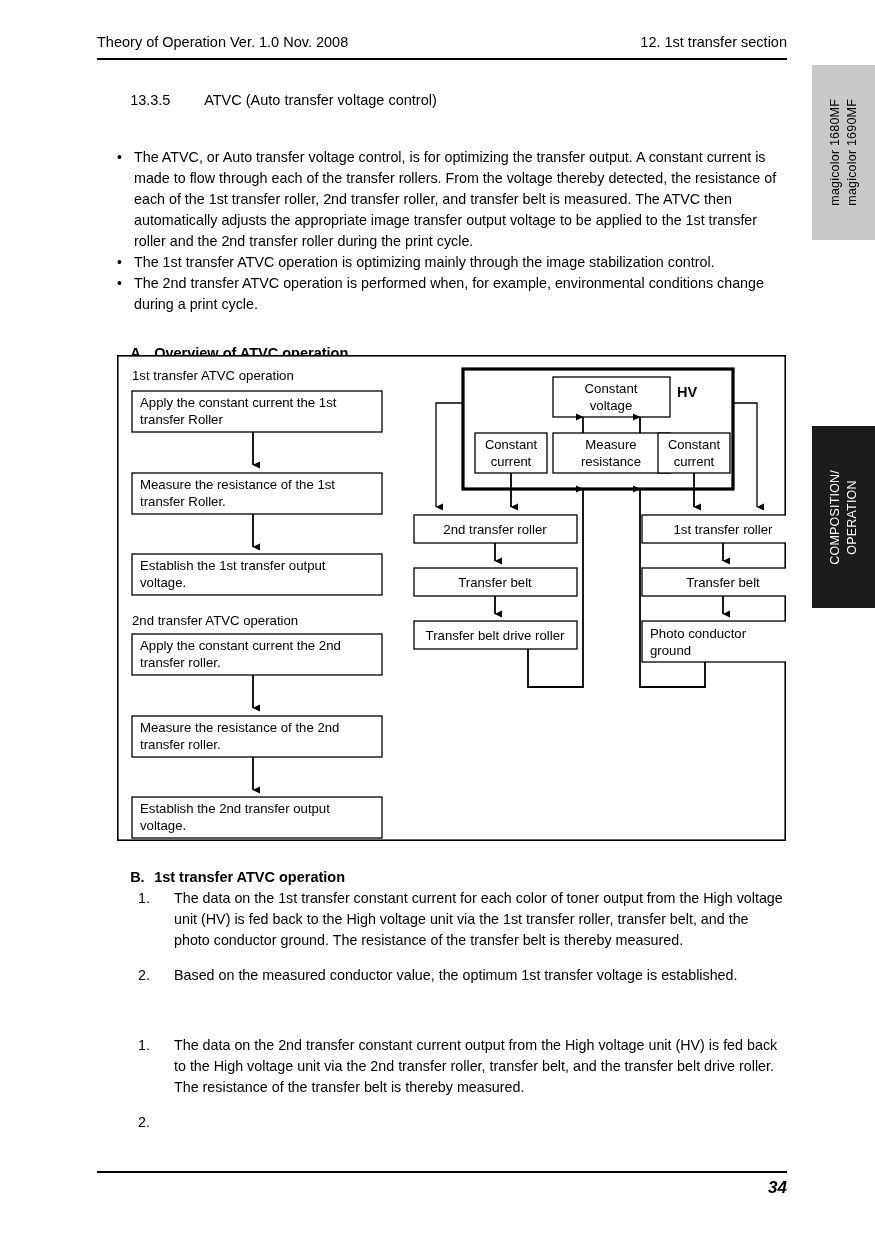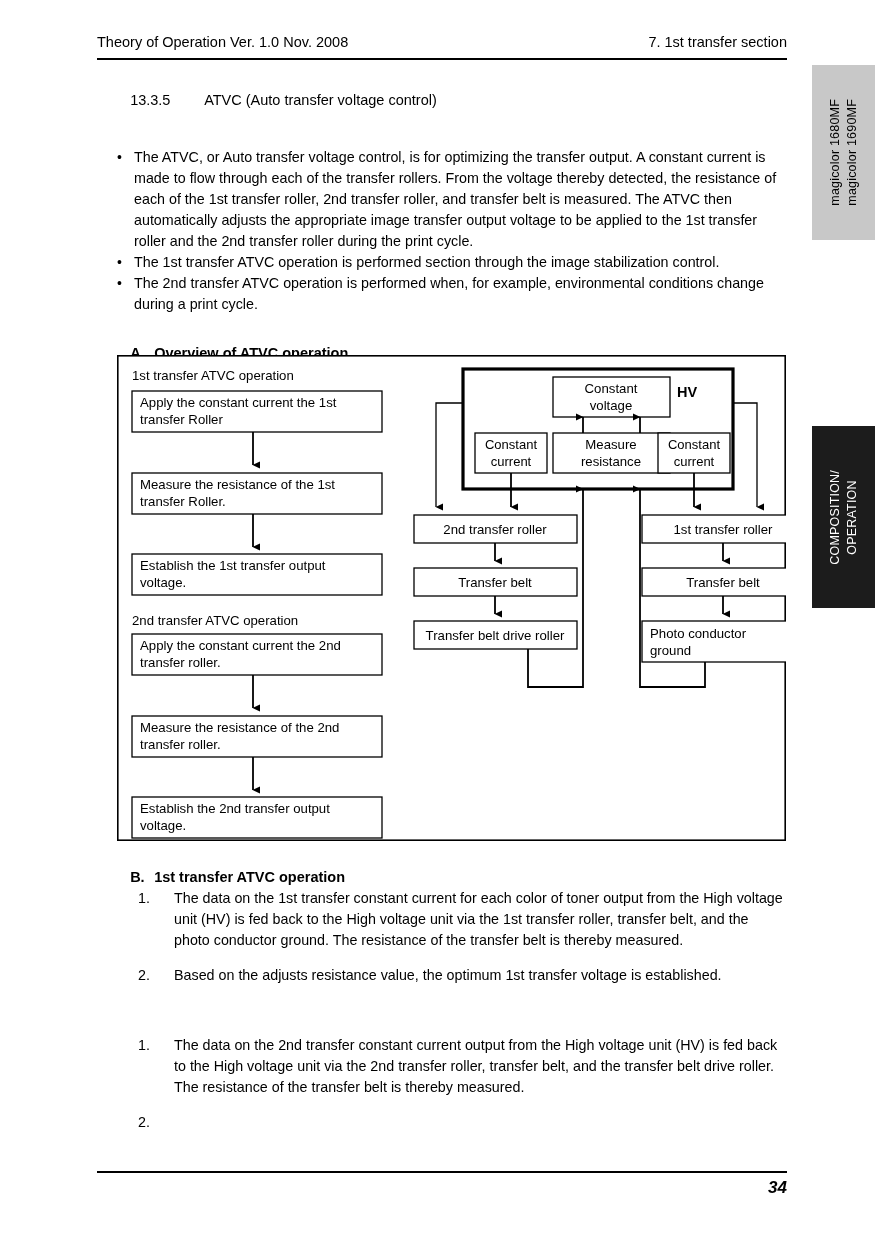--- a/index.html
+++ b/index.html
@@ -165,40 +165,40 @@
     fill: #000;
   }
 </style>
 </head>
 <body>
 
 <div class="page">
 
   <div class="header">
     <span class="header-left">Theory of Operation Ver. 1.0 Nov. 2008</span>
-    <span class="header-right">7. 1st transfer section</span>
+    <span class="header-right">12. 1st transfer section</span>
   </div>
   <div class="header-rule"></div>
 
   <div class="tab tab-product">
     <span class="tab-text">magicolor 1680MF
 magicolor 1690MF</span>
   </div>
   <div class="tab tab-section">
     <span class="tab-text">COMPOSITION/
 OPERATION</span>
   </div>
 
   <h2 class="sec-head">
     <span class="num">13.3.5</span><span>ATVC (Auto transfer voltage control)</span>
   </h2>
 
   <div class="bullets">
     <p class="bullet">The ATVC, or Auto transfer voltage control, is for optimizing the transfer output. A constant current is made to flow through each of the transfer rollers. From the voltage thereby detected, the resistance of each of the 1st transfer roller, 2nd transfer roller, and transfer belt is measured. The ATVC then automatically adjusts the appropriate image transfer output voltage to be applied to the 1st transfer roller and the 2nd transfer roller during the print cycle.</p>
-    <p class="bullet">The 1st transfer ATVC operation is performed section through the image stabilization control.</p>
+    <p class="bullet">The 1st transfer ATVC operation is optimizing mainly through the image stabilization control.</p>
     <p class="bullet">The 2nd transfer ATVC operation is performed when, for example, environmental conditions change during a print cycle.</p>
   </div>
 
   <div class="alpha-head" style="left:114px; top:317px;">
     <span class="lbl">A.</span><span>Overview of ATVC operation</span>
   </div>
 
   <div class="diagram">
     <svg width="669" height="486" viewBox="0 0 669 486" xmlns="http://www.w3.org/2000/svg">
       <defs>
@@ -304,21 +304,21 @@
   </div>
 
   <div class="alpha-head" style="left:114px; top:841px;">
     <span class="lbl">B.</span><span>1st transfer ATVC operation</span>
   </div>
   <div class="numlist" style="top:862px;">
     <p class="numitem">
       <span class="n">1.</span><span>The data on the 1st transfer constant current for each color of toner output from the High voltage unit (HV) is fed back to the High voltage unit via the 1st transfer roller, transfer belt, and the photo conductor ground. The resistance of the transfer belt is thereby measured.</span>
     </p>
     <p class="numitem">
-      <span class="n">2.</span><span>Based on the adjusts resistance value, the optimum 1st transfer voltage is established.</span>
+      <span class="n">2.</span><span>Based on the measured conductor value, the optimum 1st transfer voltage is established.</span>
     </p>
   </div>
 
   <div class="numlist" style="top:1009px;">
     <p class="numitem">
       <span class="n">1.</span><span>The data on the 2nd transfer constant current output from the High voltage unit (HV) is fed back to the High voltage unit via the 2nd transfer roller, transfer belt, and the transfer belt drive roller. The resistance of the transfer belt is thereby measured.</span>
     </p>
     <p class="numitem">
       <span class="n">2.</span>
     </p>

